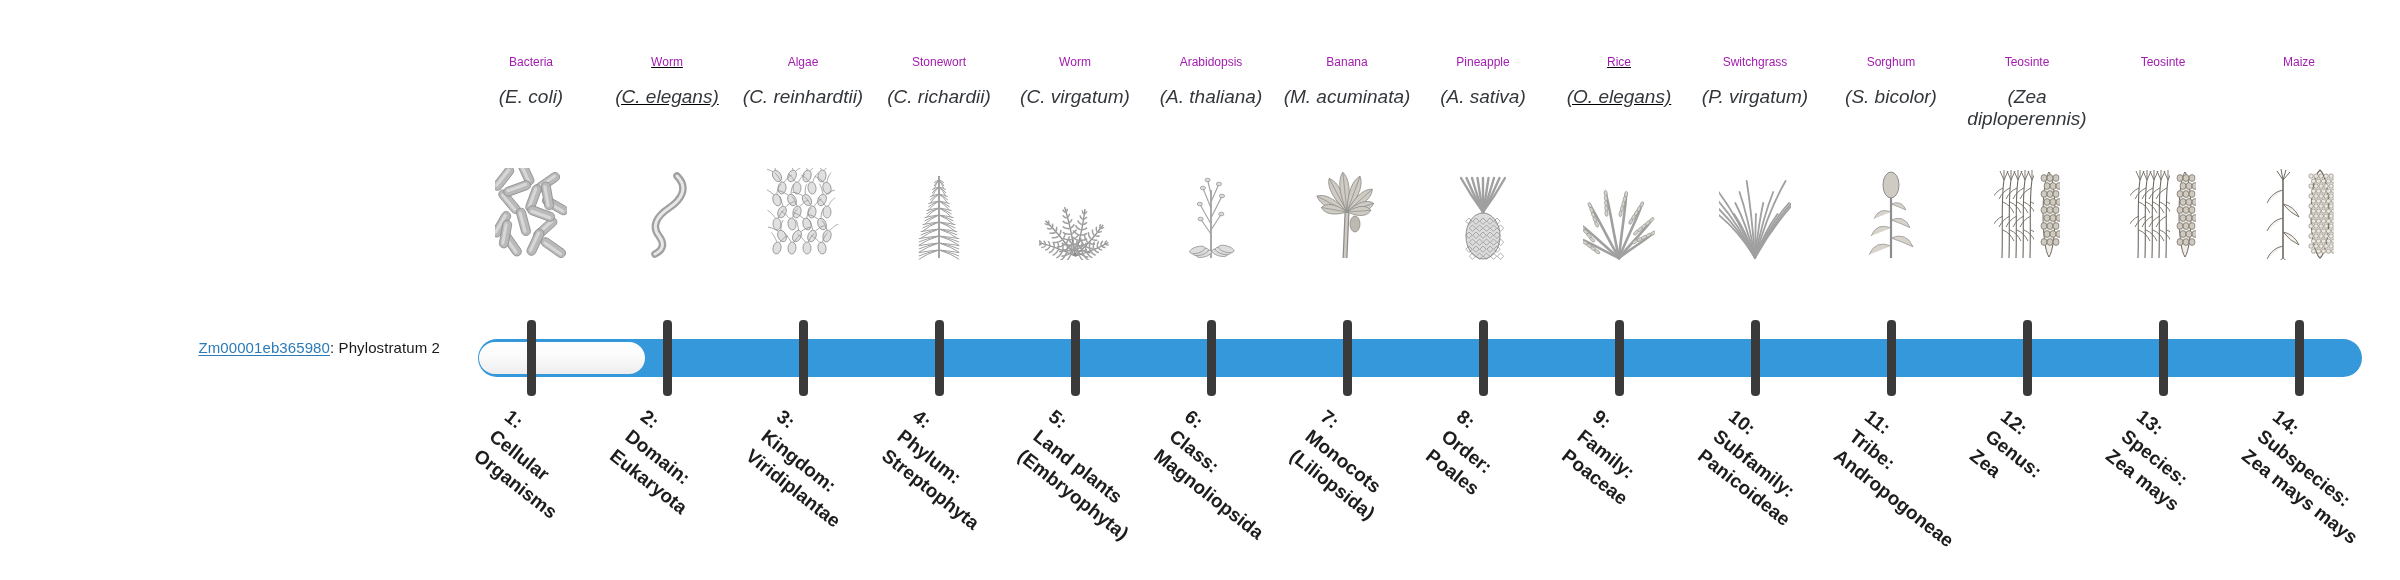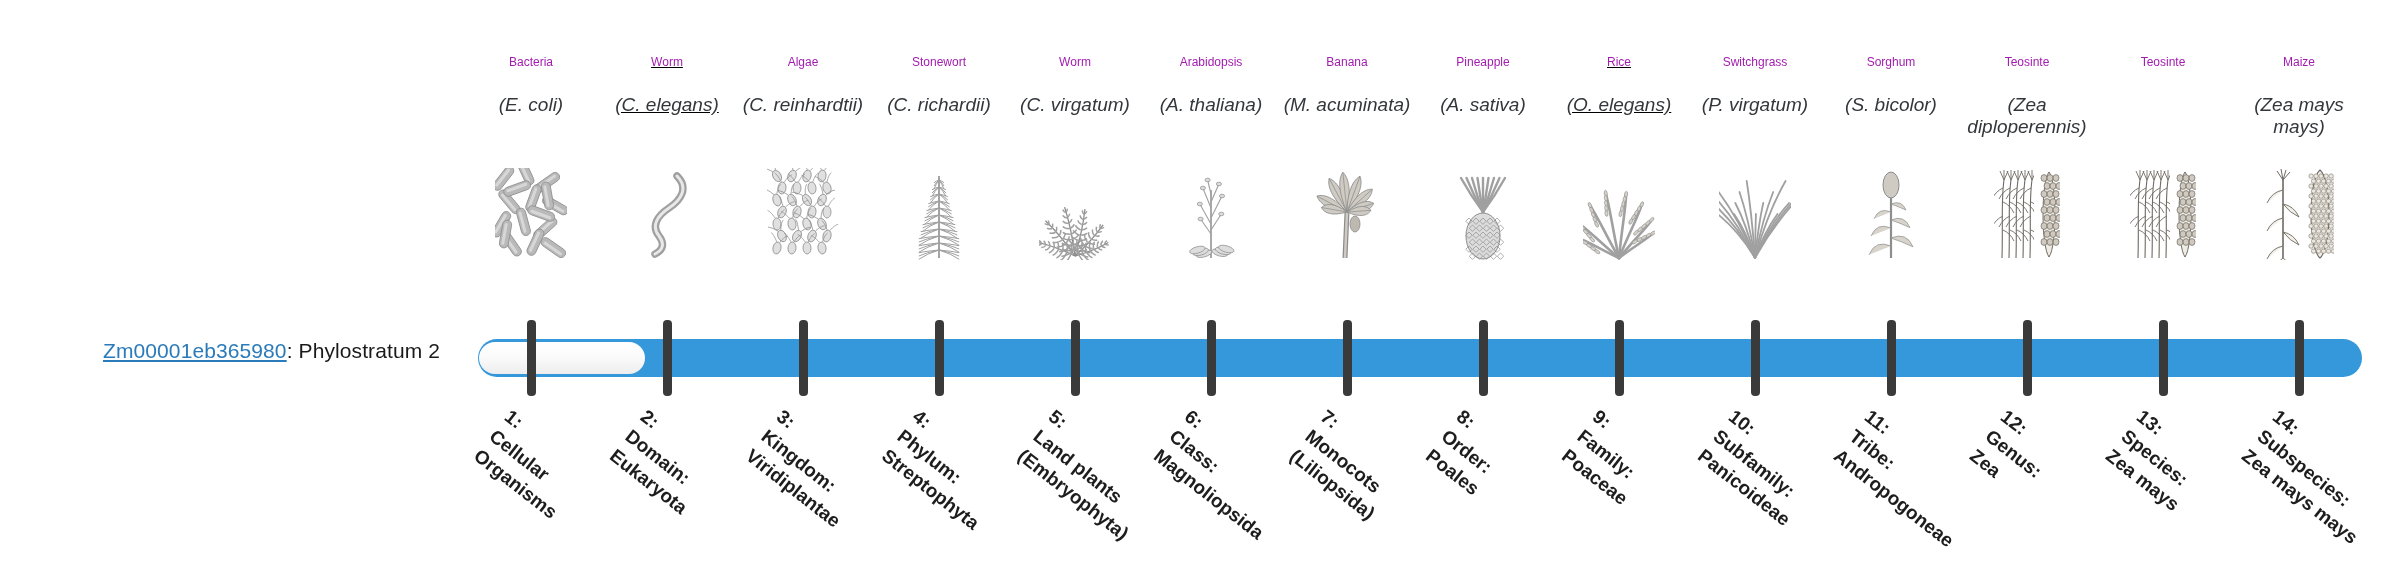--- a/index.html
+++ b/index.html
@@ -20,21 +20,21 @@
     overflow: hidden;
   }
 
   
   #gene-label {
     position: absolute;
     left: 0;
     top: 339px;
     width: 440px;
     text-align: right;
-    font-size: 21px;
+    font-size: 15px;
     color: #1a1a1a;
     white-space: nowrap;
     letter-spacing: 0.1px;
   }
   #gene-label .gene-id {
     color: #2b7bba;
     text-decoration: underline;
     text-underline-offset: 2px;
     cursor: pointer;
   }
@@ -45,21 +45,21 @@
     top: 50px;
     text-align: center;
   }
   .species-common {
     font-size: 12px;
     color: #a21caf;
     line-height: 24px;
     white-space: nowrap;
   }
   .species-latin {
-    margin-top: 20px;
+    margin-top: 12px;
     font-size: 19px;
     font-style: italic;
     color: #33373b;
     line-height: 22px;
   }
 
   
   .organism-art {
     position: absolute;
     top: 168px;
@@ -176,21 +176,20 @@
       </div>
       <div class="species-col" style="left: 1959px; width: 136px;">
         <div class="species-common">Teosinte</div>
         <div class="species-latin">(Zea diploperennis)</div>
       </div>
       <div class="species-col" style="left: 2095px; width: 136px;">
         <div class="species-common">Teosinte</div>
       </div>
       <div class="species-col" style="left: 2231px; width: 136px;">
         <div class="species-common">Maize</div>
-        <div class="species-latin">(Zea mays mays)</div>
       </div>
     </div>
   <div id="art-layer">
       <div class="organism-art" style="left: 463px; width: 136px;">
         <svg width="72" height="92" viewBox="0 0 72 92">
           <g transform="translate(8,10) rotate(38)">
             <rect x="-4" y="-14" width="9" height="28" rx="4.5" fill="#b9b9b9" stroke="#8d8d8d" stroke-width="0.8"></rect>
             <rect x="-2" y="-11" width="3" height="22" rx="1.5" fill="#e2e2e2" opacity="0.75"></rect>
           </g>
           <g transform="translate(30,4) rotate(-25)">

